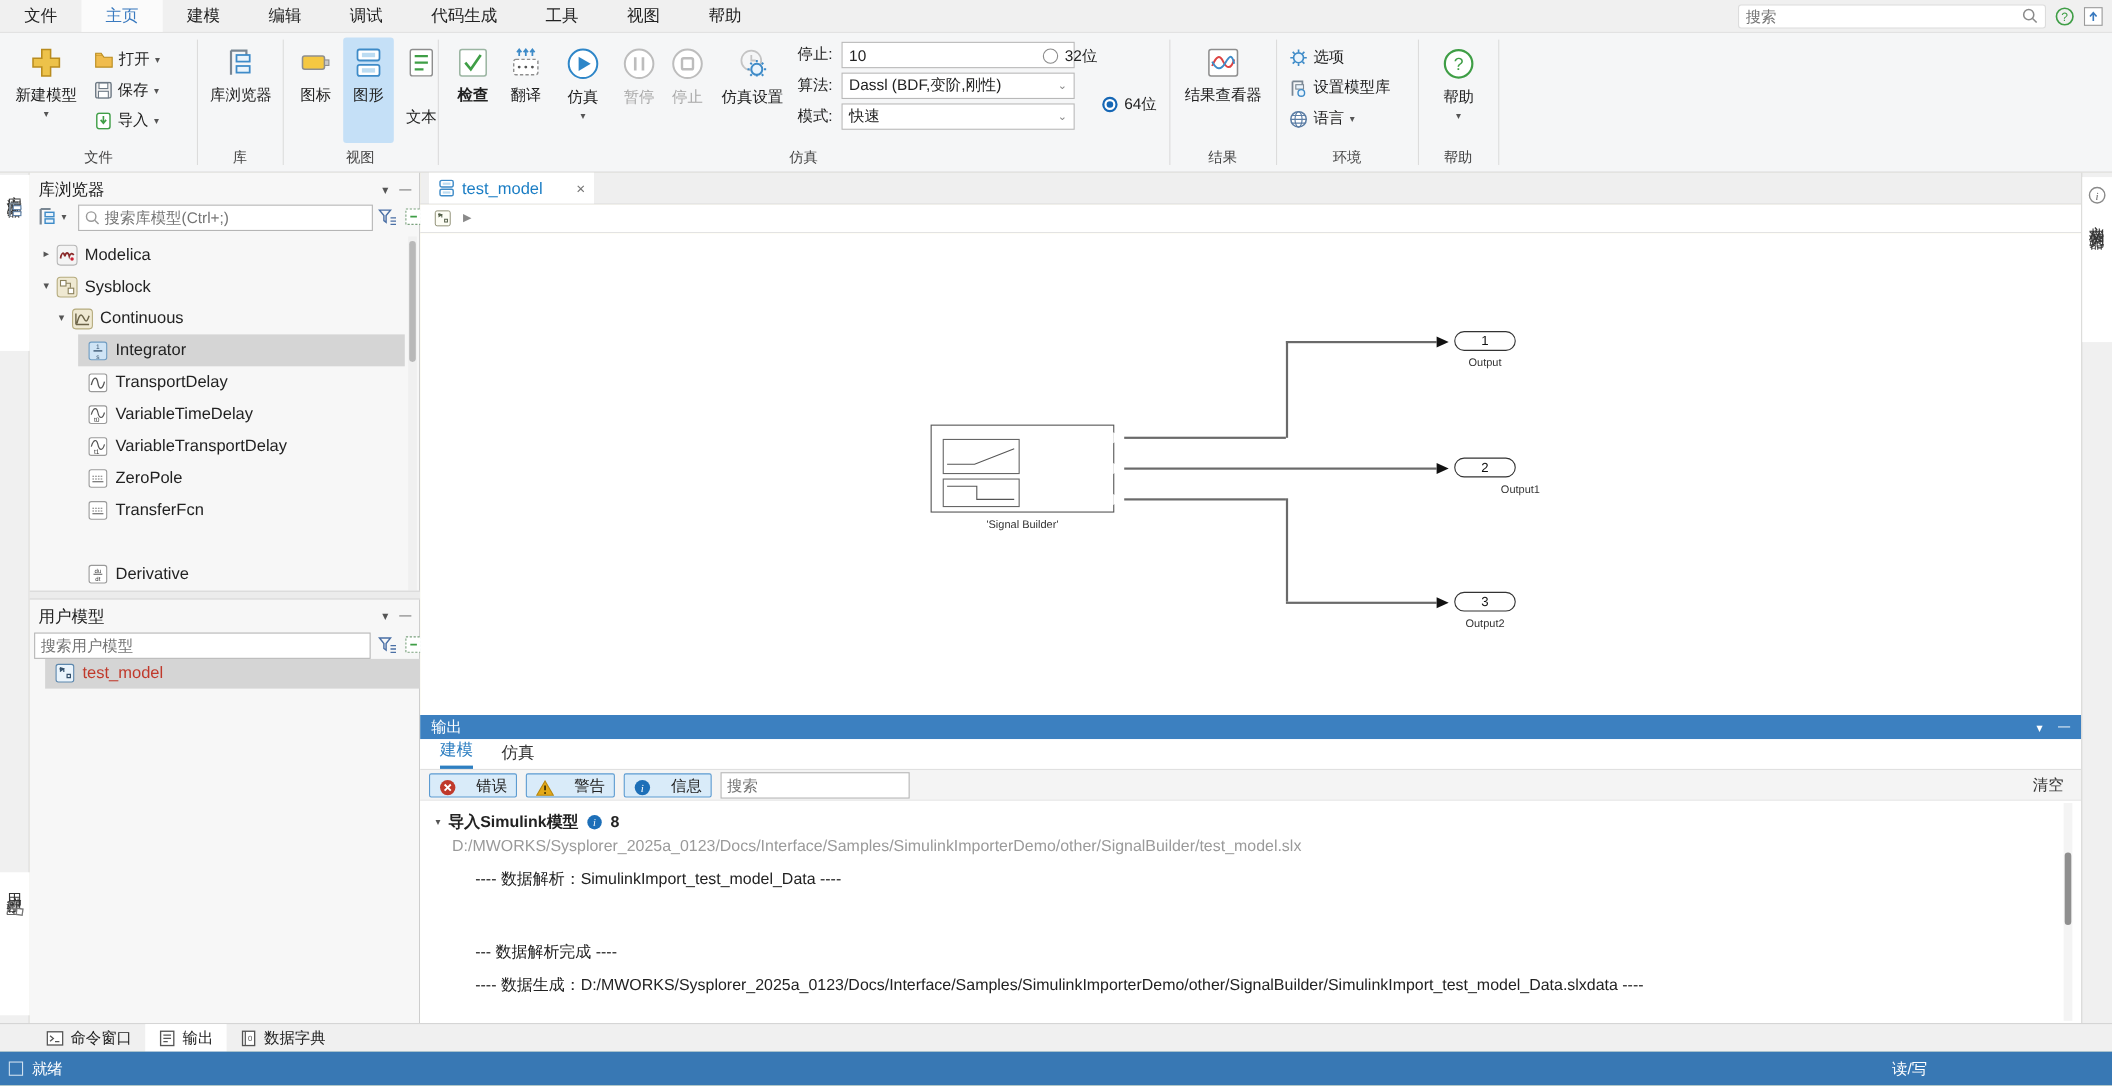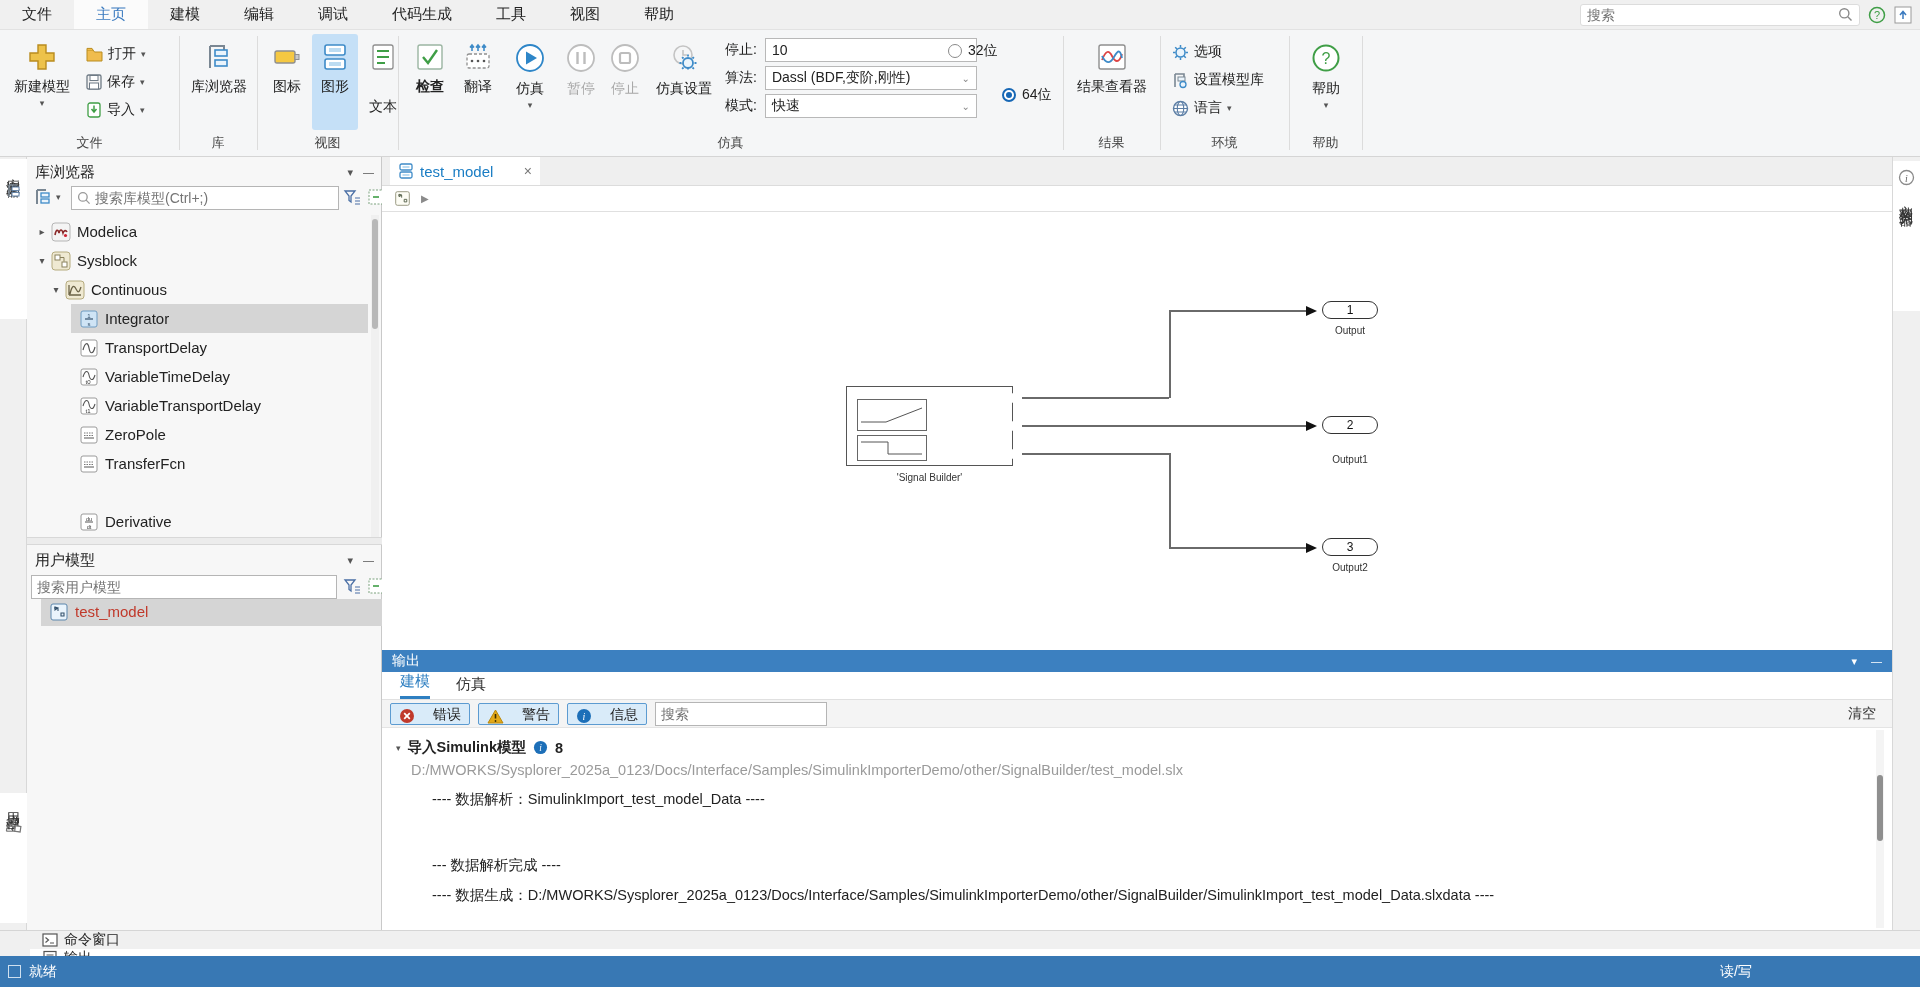--- a/index.html
+++ b/index.html
@@ -77,21 +77,21 @@
   .op-tabs { position:absolute; left:0; top:22px; width:1510px; height:28px; background:#fff; border-bottom:1px solid #e0e0e0; display:flex; align-items:flex-end; gap:26px; padding:0 18px; font-size:15px; }
   .op-tab { padding-bottom:5px; color:#333; }
   .op-tab.active { color:#2e7fc1; border-bottom:3px solid #2e7fc1; }
   .op-filterrow { position:absolute; left:0; top:50px; width:1510px; height:28px; background:#f4f4f4; border-bottom:1px solid #e4e4e4; display:flex; align-items:center; padding:0 8px; gap:8px; }
   .fbtn { height:22px; display:flex; align-items:flex-end; gap:18px; padding:0 8px; background:#d9ebf9; border:1px solid #5c9bd1; border-radius:2px; font-size:14px; color:#222; }
   .op-log { position:absolute; left:0; top:78px; width:1510px; height:202px; background:#fff; font-size:14.5px; color:#222; }
   .log-line { position:absolute; white-space:nowrap; }
   .muted { color:#9a9a9a; }
 
   
-  .bottom-tabbar { position:absolute; left:0; top:930px; width:1920px; height:26px; background:#f0f0f0; border-top:1px solid #d5d5d5; display:flex; align-items:stretch; padding-left:30px;flex-direction:column; }
+  .bottom-tabbar { position:absolute; left:0; top:930px; width:1920px; height:26px; background:#f0f0f0; border-top:1px solid #d5d5d5; display:flex; align-items:stretch; padding-left:30px; }
   .b-tab { display:flex; align-items:center; gap:6px; padding:0 12px; font-size:14px; color:#222; }
   .b-tab.active { background:#fff; }
   .statusbar { position:absolute; left:0; top:956px; width:1920px; height:31px; background:#3878b4; color:#fff; display:flex; align-items:center; font-size:14px; }
   .sb-left { display:flex; align-items:center; gap:8px; padding-left:8px; }
   .sb-sq { width:13px; height:13px; border:1.5px solid #cfe0ef; }
 
   svg { display:block; }
 </style>
 </head>
 <body>
@@ -652,21 +652,21 @@
     <div class="wire" style="left:787px;top:335px;width:137px;height:1.5px;"></div>
     <div class="arrowR" style="left:924px;top:331px;"></div>
 
     <div class="pill" style="left:940px;top:89px;">
         <span>1</span>
       </div>
     <div class="pill-lbl" style="left:918px;top:113px;">Output</div>
     <div class="pill" style="left:940px;top:204px;">
         <span>2</span>
       </div>
-    <div class="pill-lbl" style="left:918px;top:242px;">Output1</div>
+    <div class="pill-lbl" style="left:918px;top:228px;text-align:right;">Output1</div>
     <div class="pill" style="left:940px;top:326px;">
         <span>3</span>
       </div>
     <div class="pill-lbl" style="left:918px;top:350px;">Output2</div>
   </div>
 
   <div class="output-panel">
     <div class="op-head">
       <span>输出</span>
       <span style="flex:1;"></span>

